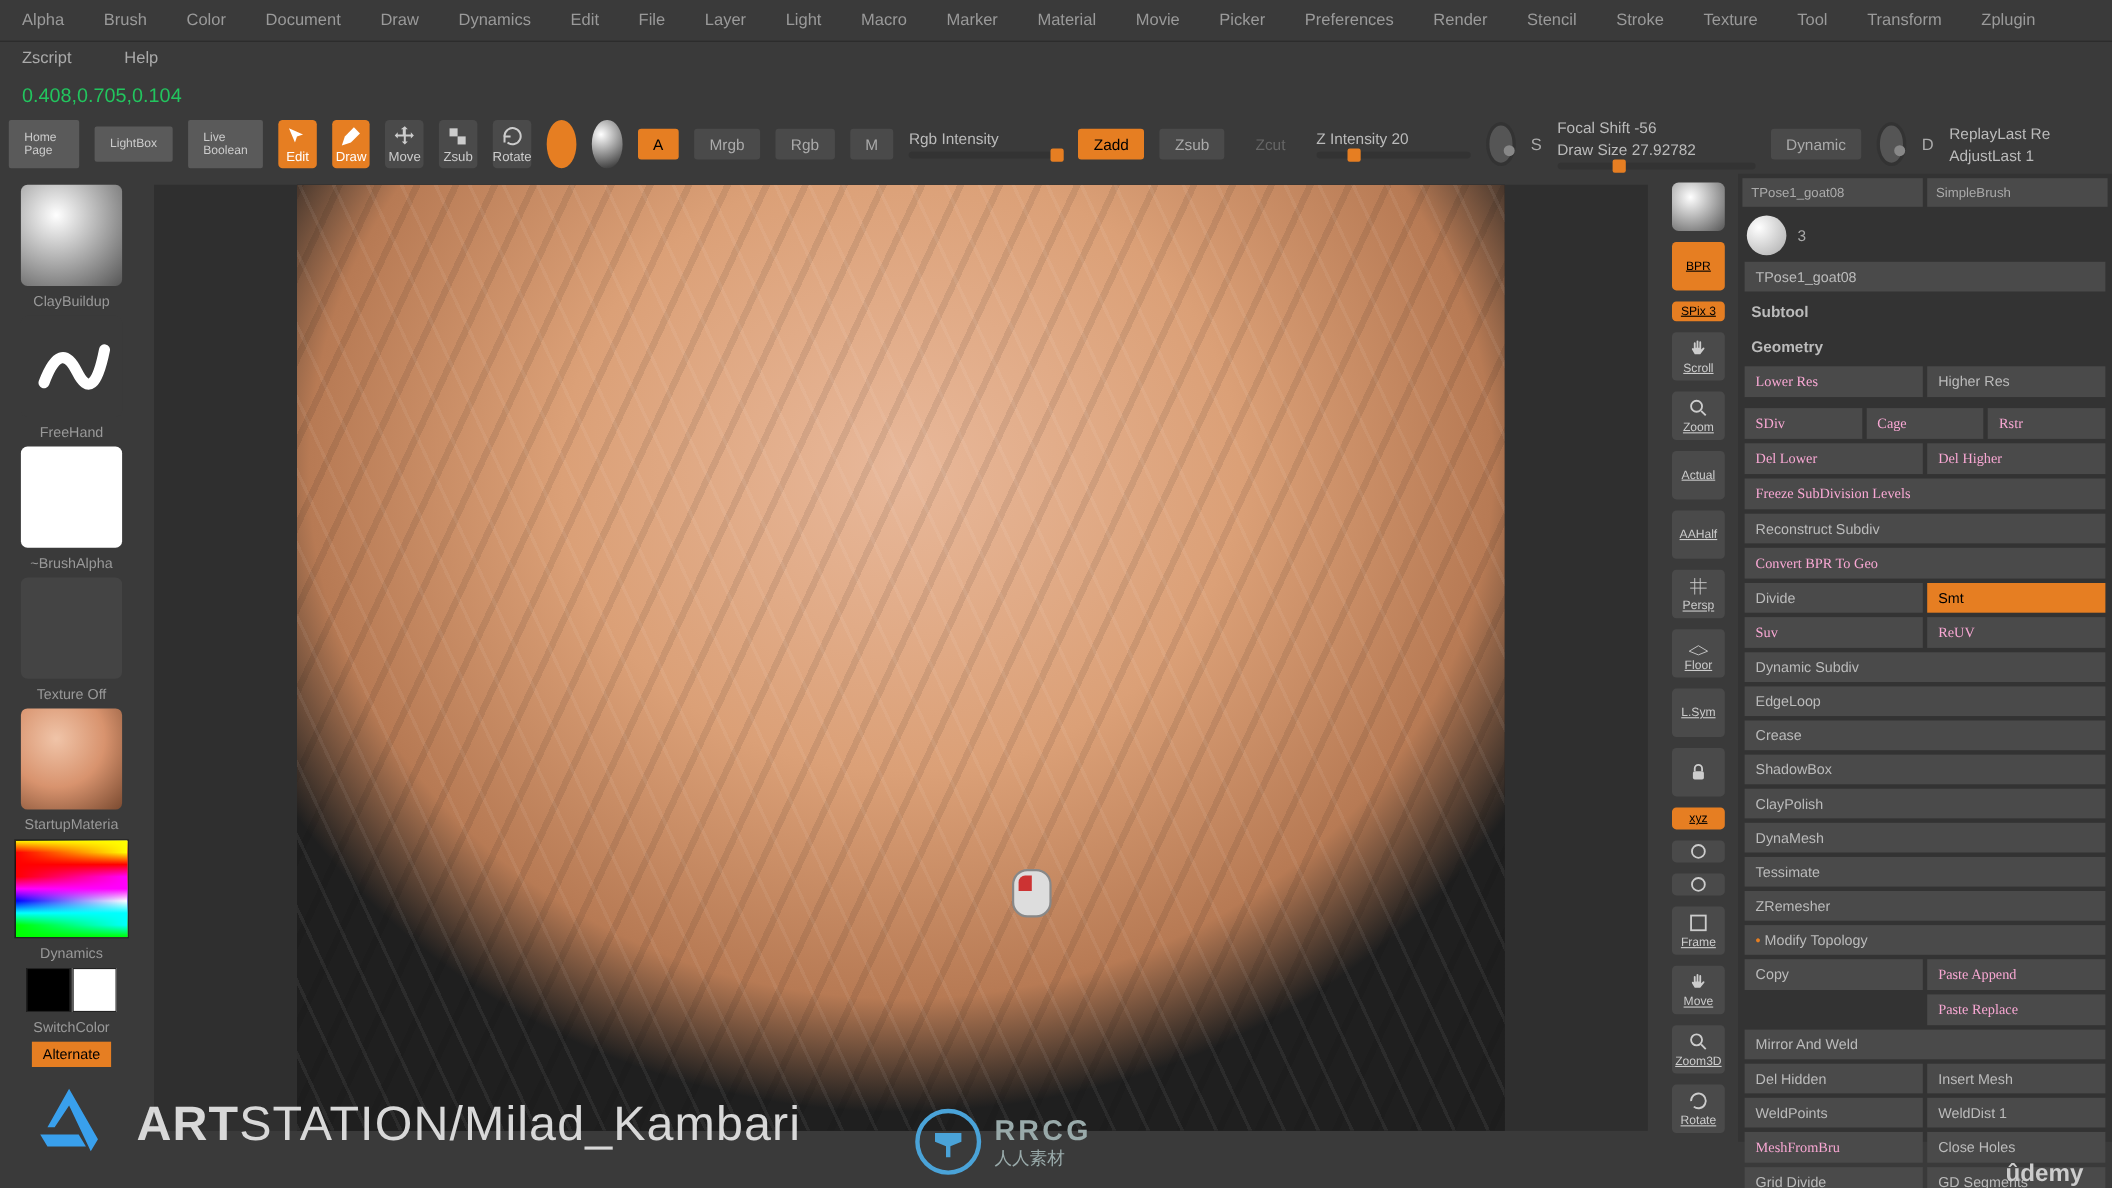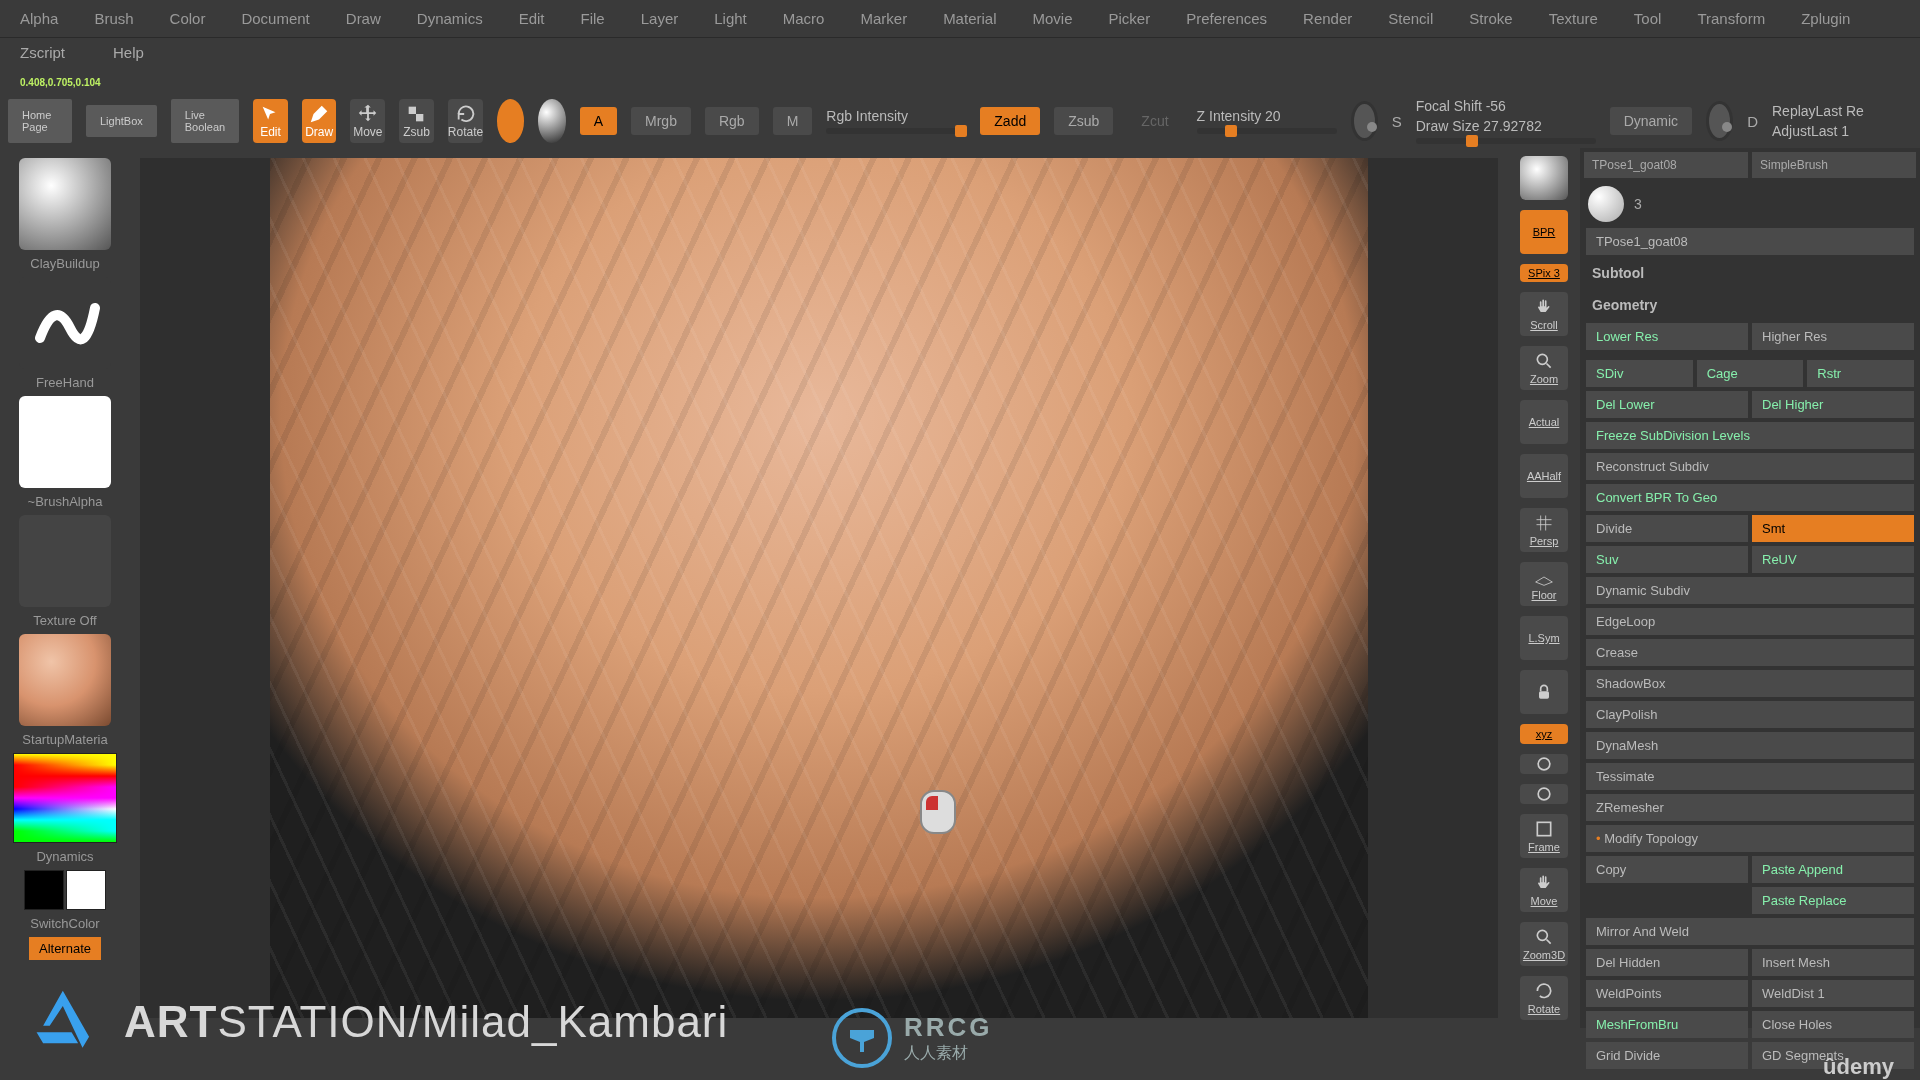--- a/index.html
+++ b/index.html
@@ -2,21 +2,21 @@
 <html><head>
 <meta charset="utf-8">
 <style>
 * { margin:0; padding:0; box-sizing:border-box; font-family:Arial,Helvetica,sans-serif; user-select:none; }
 body { width:1920px; height:1080px; background:#3a3a3a; color:#aaa; font-size:15px; overflow:hidden; position:relative; }
 
 
 .menubar { display:flex; gap:36px; padding:10px 20px; background:#3a3a3a; border-bottom:1px solid #2a2a2a; }
 .menubar span { cursor:pointer; color:#9a9a9a; }
 .menubar2 { display:flex; gap:48px; padding:6px 20px 10px; }
-.status { padding:6px 20px; color:#bef264; font-size:10px;font-weight:bold; }
+.status { padding:6px 20px; color:#22c55e; font-size:18px; }
 
 
 .toolrow { display:flex; align-items:center; gap:14px; padding:4px 8px; }
 .plainbtn { background:#5a5a5a; color:#ccc; padding:10px 14px; border-radius:2px; font-size:11px; }
 .iconbtn { width:56px; height:44px; background:#4a4a4a; border-radius:4px; display:flex; flex-direction:column; align-items:center; justify-content:center; font-size:12px; color:#ccc; }
 .iconbtn.orange { background:#e67e22; color:#fff; }
 .iconbtn svg { width:22px; height:22px; }
 .circbtn { width:44px; height:44px; border-radius:50%; background:#555; }
 .chip { padding:6px 14px; border-radius:3px; background:#4a4a4a; color:#aaa; font-size:14px; }
 .chip.orange { background:#e67e22; color:#000; }
@@ -59,21 +59,21 @@
 
 
 .rpanel { width:340px; background:#333; display:flex; flex-direction:column; font-size:14px; }
 .toprow { display:flex; gap:4px; padding:4px; }
 .toprow .tab { flex:1; background:#4a4a4a; padding:6px 8px; font-size:12px; }
 .matline { display:flex; align-items:center; gap:10px; padding:4px 8px; }
 .matline .ball { width:36px; height:36px; border-radius:50%; background:radial-gradient(circle at 30% 30%,#fff,#aaa); }
 .sectitle { padding:8px 12px; color:#bbb; font-weight:bold; }
 .row { display:flex; gap:4px; padding:2px 6px; }
 .cell { flex:1; background:#4a4a4a; padding:6px 10px; font-size:13px; color:#bbb; }
-.cell.dim { color:#86efac; }
+.cell.dim { color:#f9a8d4;font-family:Liberation Serif, serif; }
 .cell.on { background:#e67e22; color:#000; }
 .cell.full { flex:2; }
 .cell.dot::before { content:'• '; color:#e67e22; }
 .lslide { height:6px; background:#e67e22; margin:4px 8px 2px; border-radius:3px; width:60%; }
 
 
 .overlay { position:absolute; left:30px; bottom:18px; display:flex; align-items:center; gap:24px; color:#d8d8d8; font-size:44px; letter-spacing:1px; }
 .as-logo svg { width:70px; height:70px; }
 .rrcg { position:absolute; left:830px; bottom:10px; display:flex; align-items:center; gap:10px; color:#9aa; font-size:26px; }
 .rrcg svg { width:64px; height:64px; }

